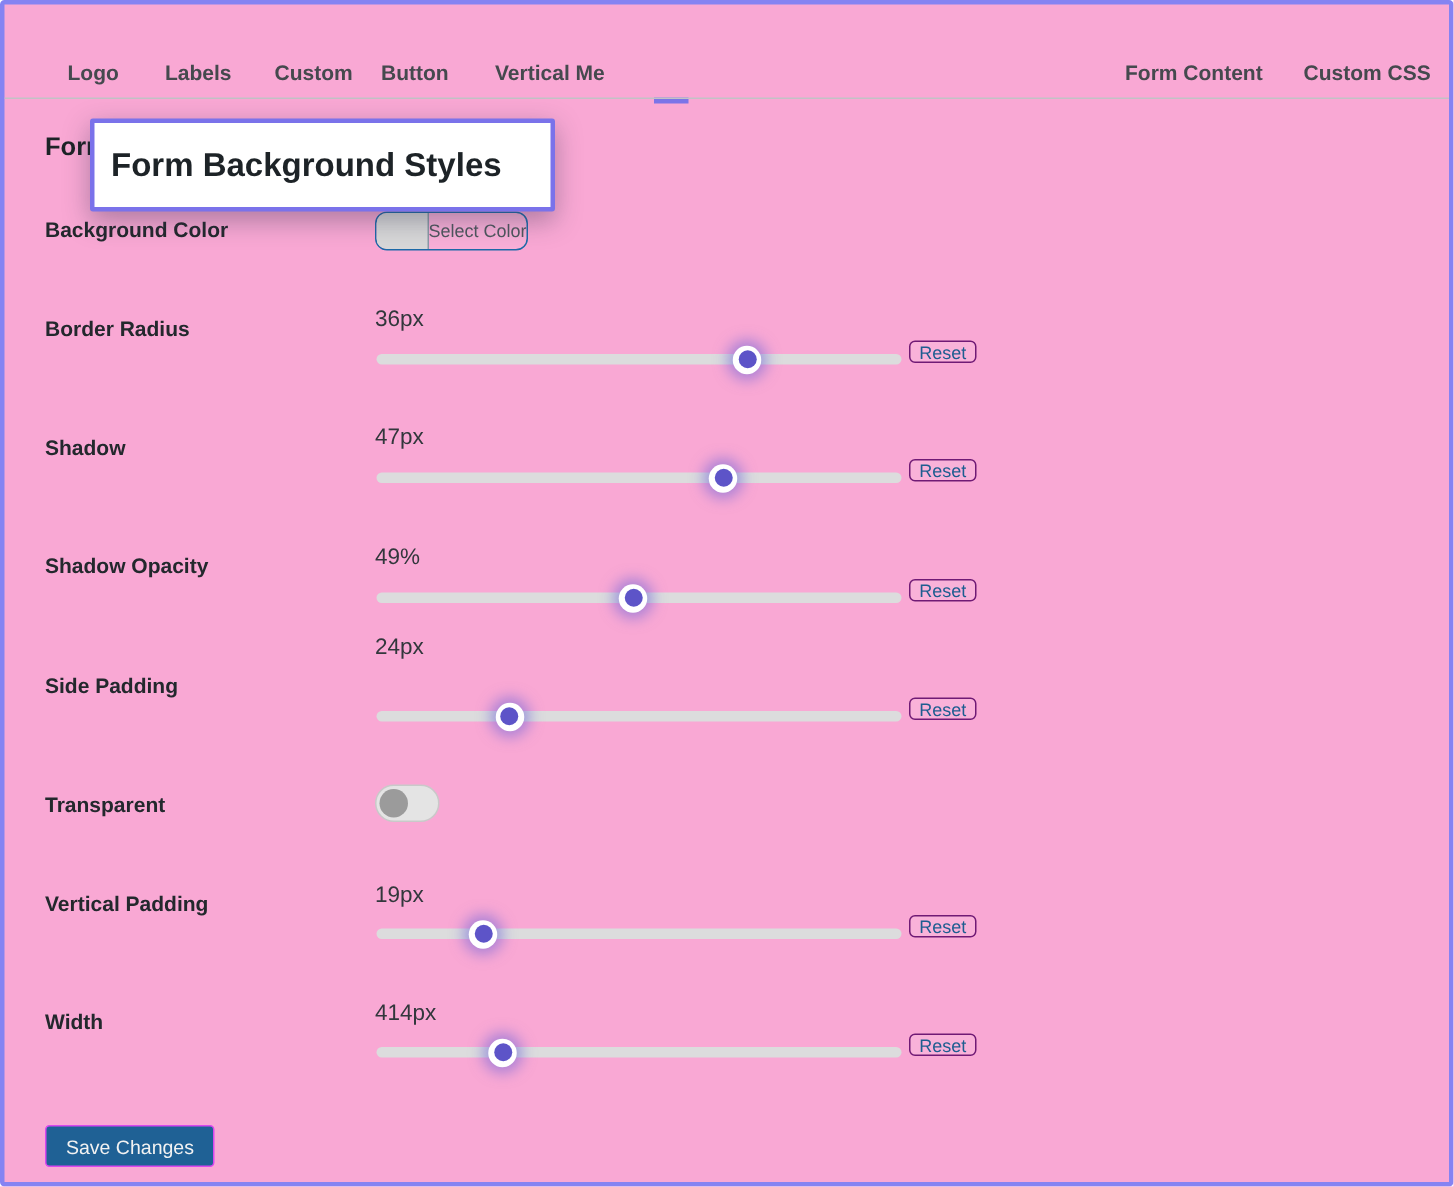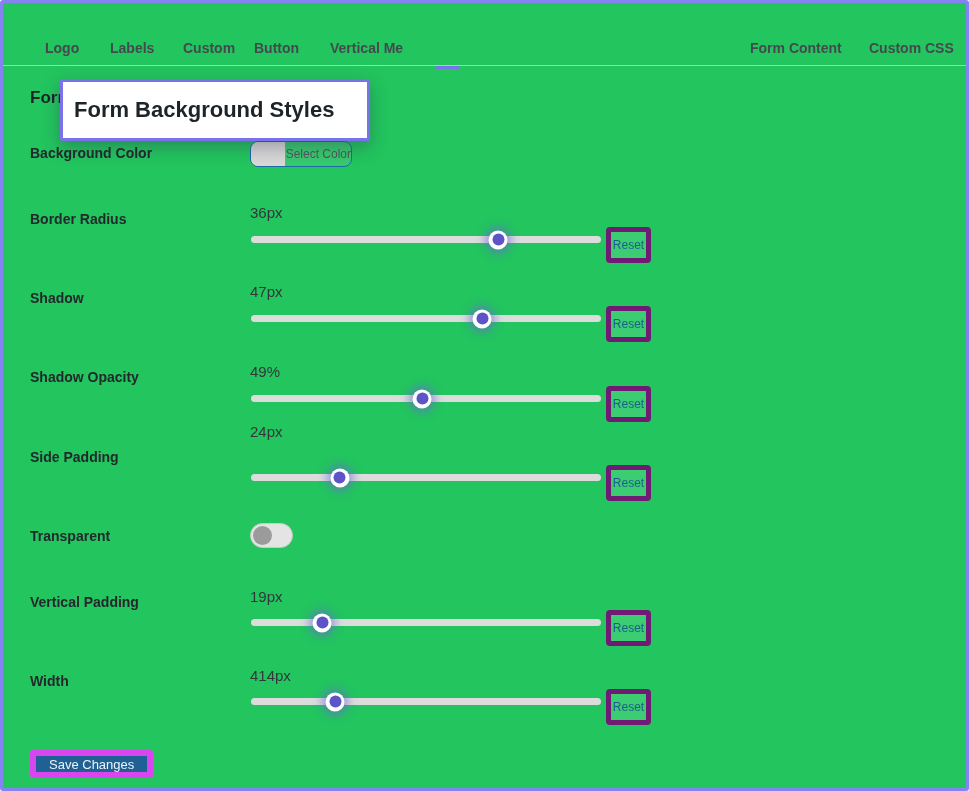--- a/index.html
+++ b/index.html
@@ -1,21 +1,21 @@
 <!DOCTYPE html>
 <html><head>
 <meta charset="utf-8">
 <style>
   * { margin:0; padding:0; box-sizing:border-box; }
   html,body { width:969px; height:791px; }
   body { font-family:"Liberation Sans", sans-serif; }
 
   .screen {
     position:relative; width:969px; height:791px;
-    background:#22c55e;
+    background:#f9a8d4;
     border:3px solid #8583f2; border-radius:3px;
     overflow:hidden;
   }
 
   
   .tabbar-divider { position:absolute; left:0; right:0; top:62px; height:1px; background:#c2c2c5; }
   .tab { position:absolute; top:37px; font-size:14px; font-weight:700; color:#45494e; white-space:nowrap; cursor:pointer; }
   .active-tab-dash { position:absolute; left:433px; top:62px; width:23px; height:4px; background:#7b74e8; }
 
   
@@ -59,23 +59,23 @@
     width:19px; height:19px; border-radius:50%; background:#ffffff;
     box-shadow:0 0 9px 4px rgba(108,99,216,.55);
     cursor:grab;
   }
   .slider-handle::after {
     content:""; position:absolute; left:50%; top:50%; transform:translate(-50%,-50%);
     width:12px; height:12px; border-radius:50%; background:#5d54c8;
   }
 
   .reset-btn {
-    position:absolute; left:603px; width:45px; height:36px;
+    position:absolute; left:603px; width:45px; height:15px;
     background:rgba(255,255,255,.12);
-    border:5px solid #701a75; border-radius:4px;
+    border:1px solid #701a75; border-radius:4px;
     font-family:"Liberation Sans", sans-serif;
     font-size:12px; color:#1d5d90; cursor:pointer;
   }
 
   
   .color-btn {
     position:absolute; left:247px; top:138px; width:102px; height:26px;
     border:1px solid #1d6aa8; border-radius:8px; display:flex; cursor:pointer;
     background:rgba(255,255,255,.10); overflow:hidden;
   }
@@ -91,21 +91,21 @@
     background:#e4e4e4; border:1px solid #c9c9c9; border-radius:13px; cursor:pointer;
   }
   .toggle .knob {
     position:absolute; left:2px; top:2px; width:19px; height:19px;
     border-radius:50%; background:#9b9b9b;
   }
 
   
   .save-btn {
     position:absolute; left:27px; top:747px; height:28px; padding:0 13px;
-    background:#1f6195; border:6px solid #d946ef; border-radius:3px;
+    background:#1f6195; border:1px solid #d946ef; border-radius:3px;
     font-family:"Liberation Sans", sans-serif;
     font-size:13px; color:#f2f2f2; cursor:pointer;
   }
 </style>
 </head>
 <body>
 
 <div class="screen">
 
   <div class="tab" style="left:42px">Logo</div>

